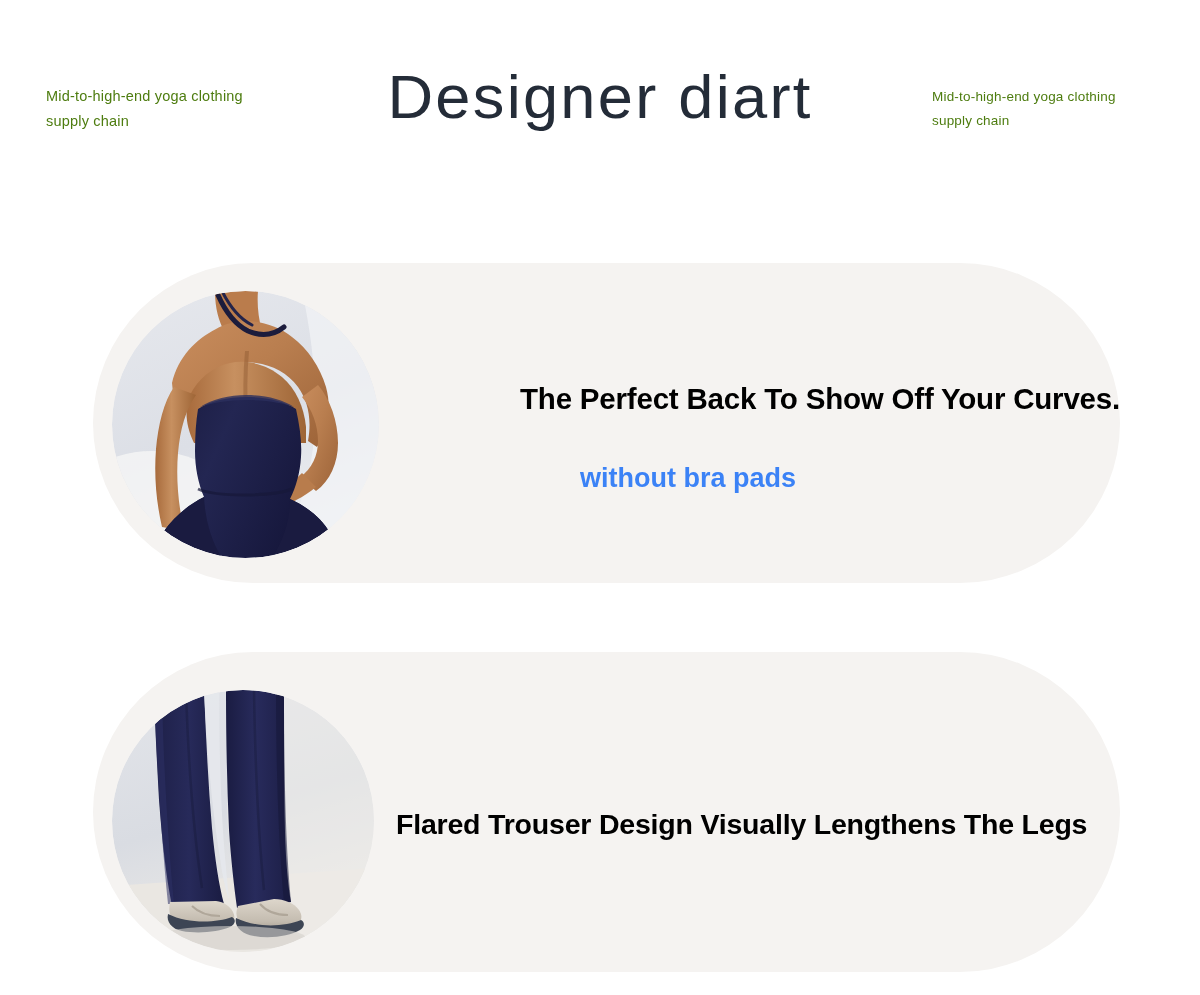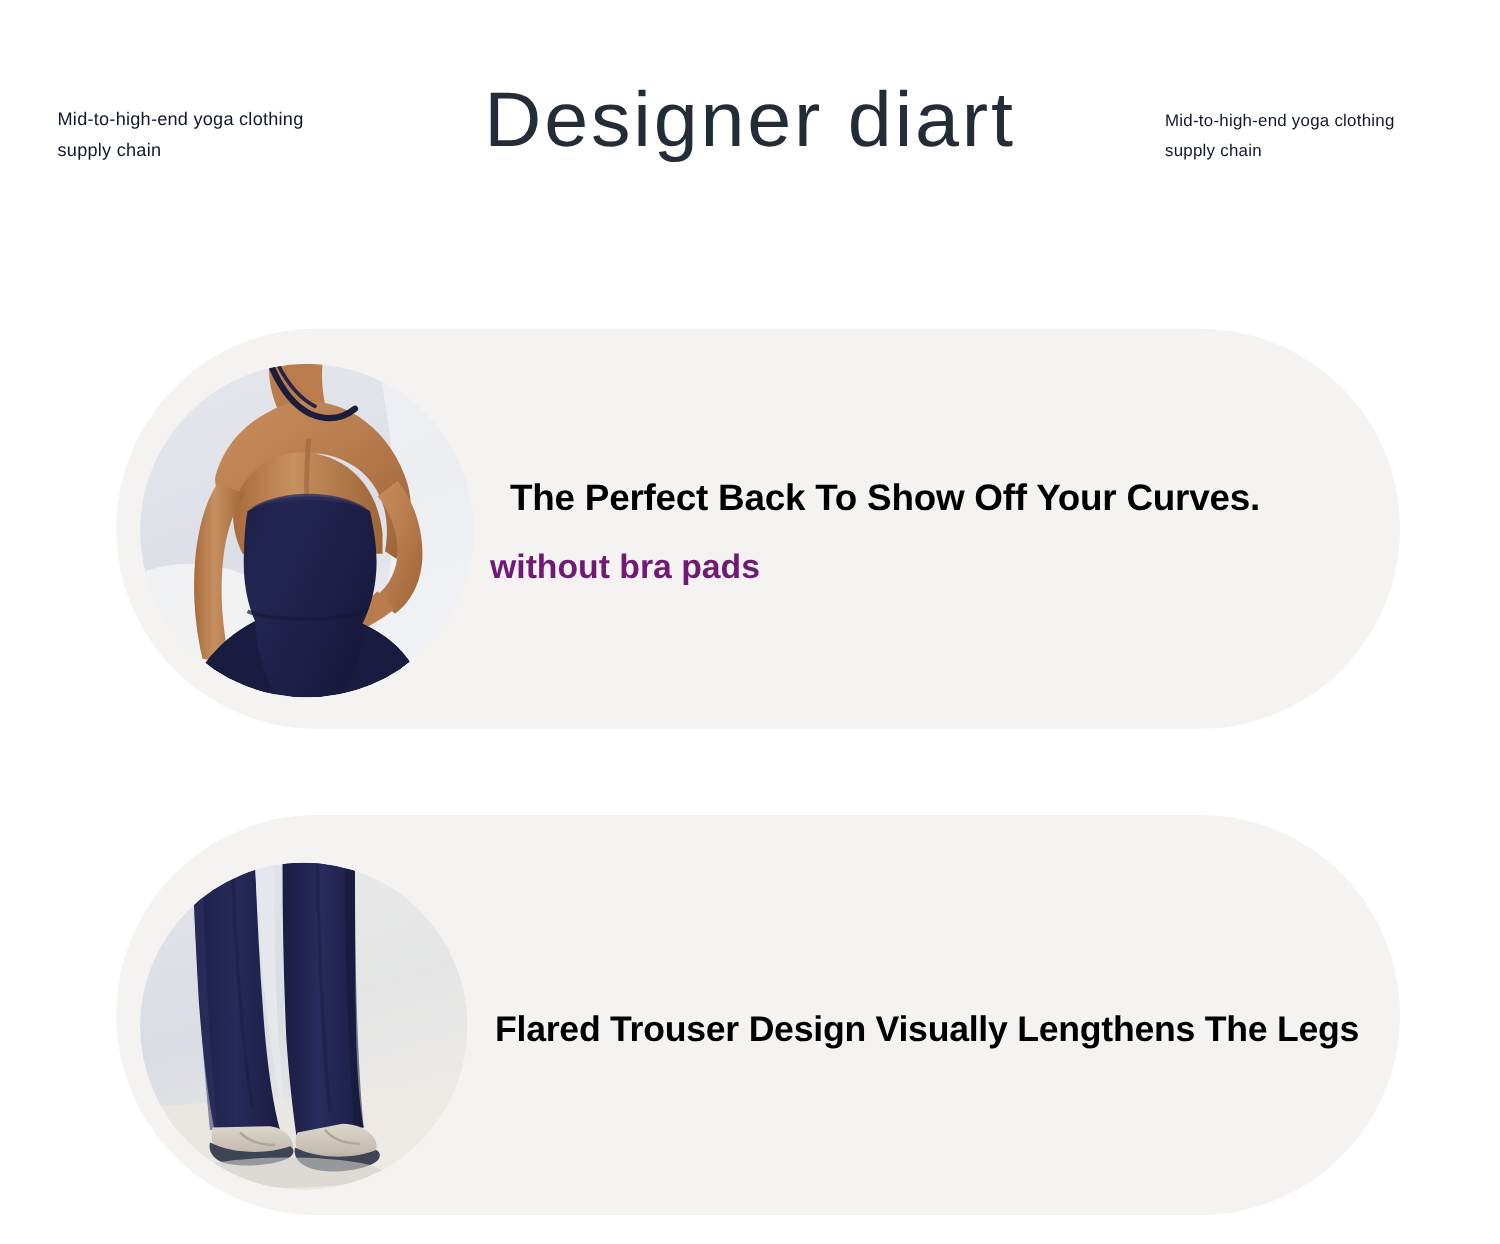--- a/index.html
+++ b/index.html
@@ -26,21 +26,21 @@
   .header {
     position: absolute;
     top: 0;
     left: 0;
     width: 1200px;
     height: 185px;
   }
 
   .tagline {
     position: absolute;
-    color: #0f172a;
+    color: #4d7c0f;
     font-family: "Liberation Sans", sans-serif;
     font-weight: 300;
     letter-spacing: 0.2px;
     white-space: pre-line;
   }
   .tagline-left {
     left: 46px;
     top: 84px;
     font-size: 14.5px;
     line-height: 25px;
@@ -121,31 +121,32 @@
   .headline {
     font-family: "Liberation Sans Narrow", "Liberation Sans", sans-serif;
     font-weight: bold;
     color: #000000;
     font-size: 29px;
     line-height: 38px;
     letter-spacing: -0.2px;
     white-space: nowrap;
   }
   .headline-one {
-    text-align: left;
+    text-align: right;
     padding-left: 16px;
     font-size: 29.5px;
   }
   .subline {
     font-family: "Liberation Sans Narrow", "Liberation Sans", sans-serif;
     font-weight: bold;
-    color: #701a75;
+    color: #3b82f6;
     font-size: 27px;
     line-height: 36px;
-    margin-top: 17px;
+    margin-top: 42px;
+    text-align: center;
     padding-right: 136px;
     white-space: nowrap;
   }
 
   .text-two {
     left: 382px;
     top: 805px;
     width: 740px;
   }
   .headline-two {

